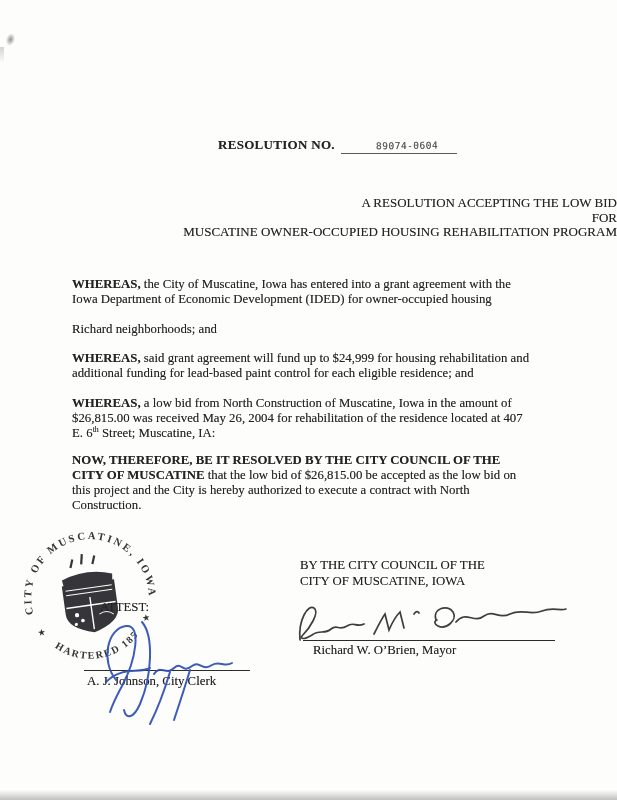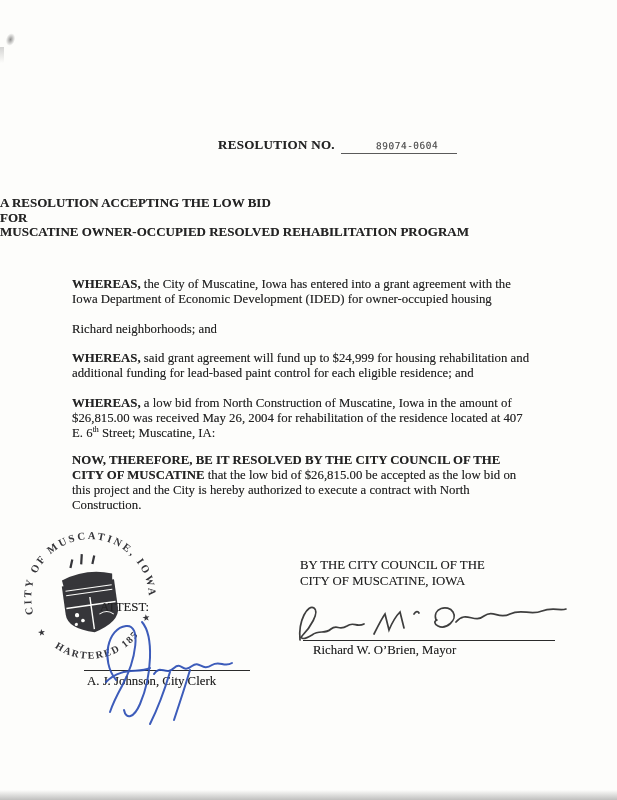--- a/index.html
+++ b/index.html
@@ -12,21 +12,21 @@
   .abs{position:absolute;}
   .b{font-weight:bold;}
   .u{}
   sup{font-size:.62em;line-height:0;}
   
   #res-line{top:137px;left:218px;font-size:13px;white-space:nowrap;}
   #res-label{font-weight:bold;letter-spacing:.3px;}
   #res-num-wrap{display:inline-block;width:116px;margin-left:6px;border-bottom:1.2px solid #5a5a5a;text-align:center;vertical-align:baseline;}
   #res-num{font-family:"DejaVu Sans Mono",monospace;font-size:9.5px;color:#555;letter-spacing:.5px;display:inline-block;transform:rotate(-.8deg);padding-bottom:1px;padding-left:16px;}
   
-  #title{top:196px;left:0;width:100%;text-align:left;font-weight:bold;font-size:13px;line-height:14.6px;}
+  #title{top:196px;left:0;width:100%;text-align:right;font-weight:normal;font-size:13px;line-height:14.6px;}
   
   .para{left:72px;width:490px;font-size:12.8px;line-height:15px;}
   #p1{top:277px;} #p2{top:351px;} #p3{top:396px;} #p4{top:453px;} #adoption{top:530px;}
   
   #council{top:557px;left:300px;width:240px;text-align:left;font-weight:normal;font-size:12.8px;line-height:16px;}
   
   #attest{top:600px;left:100px;font-size:12.8px;z-index:2;}
   #mayor-sig{top:598px;left:290px;z-index:3;}
   #mayor-line{top:640px;left:303px;width:252px;height:0;border-top:1.3px solid #2b2b2b;}
   #mayor-typed{top:643px;left:313px;font-size:12.8px;}
@@ -53,21 +53,21 @@
   <div id="smudge2" class="abs"></div>
   <div id="bottom-band" class="abs"></div>
 
   <div id="res-line" class="abs ink">
     <span id="res-label">RESOLUTION NO.</span><span id="res-num-wrap"><span id="res-num">89074-0604</span></span>
   </div>
 
   <div id="title" class="abs ink">
     <div>A RESOLUTION ACCEPTING THE LOW BID</div>
     <div>FOR</div>
-    <div>MUSCATINE OWNER-OCCUPIED RESOLVED REHABILITATION PROGRAM</div>
+    <div>MUSCATINE OWNER-OCCUPIED HOUSING REHABILITATION PROGRAM</div>
   </div>
 
   <div id="p1" class="abs para ink"><span class="b">WHEREAS,</span><span> the City of Muscatine, Iowa has entered into a grant agreement with the</span><br><span>Iowa Department of Economic Development (IDED) for owner-occupied housing</span><br><br><span>Richard neighborhoods; and</span></div>
   <div id="p2" class="abs para ink"><span class="b">WHEREAS,</span><span> said grant agreement will fund up to $24,999 for housing rehabilitation and</span><br><span>additional funding for lead-based paint control for each eligible residence; and</span></div>
   <div id="p3" class="abs para ink"><span class="b">WHEREAS,</span><span> a low bid from </span><span class="u">North Construction</span><span> of Muscatine, Iowa in the amount of</span><br><span class="u">$26,815.00</span><span> was received May 26, 2004 for rehabilitation of the residence located at </span><span class="u">407</span><br><span class="u">E. 6</span><sup>th</sup><span class="u"> Street; Muscatine, IA:</span></div>
   <div id="p4" class="abs para ink"><span class="b">NOW, THEREFORE, BE IT RESOLVED BY THE CITY COUNCIL OF THE</span><br><span class="b">CITY OF MUSCATINE</span><span> that the low bid of </span><span class="u">$26,815.00 </span><span>be accepted as the low bid on</span><br><span>this project and the City is hereby authorized to execute a contract with </span><span class="u">North</span><br><span class="u">Construction</span><span>.</span></div>
 
   <div id="council" class="abs ink">
     <div>BY THE CITY COUNCIL OF THE</div>
     <div>CITY OF MUSCATINE, IOWA</div>

